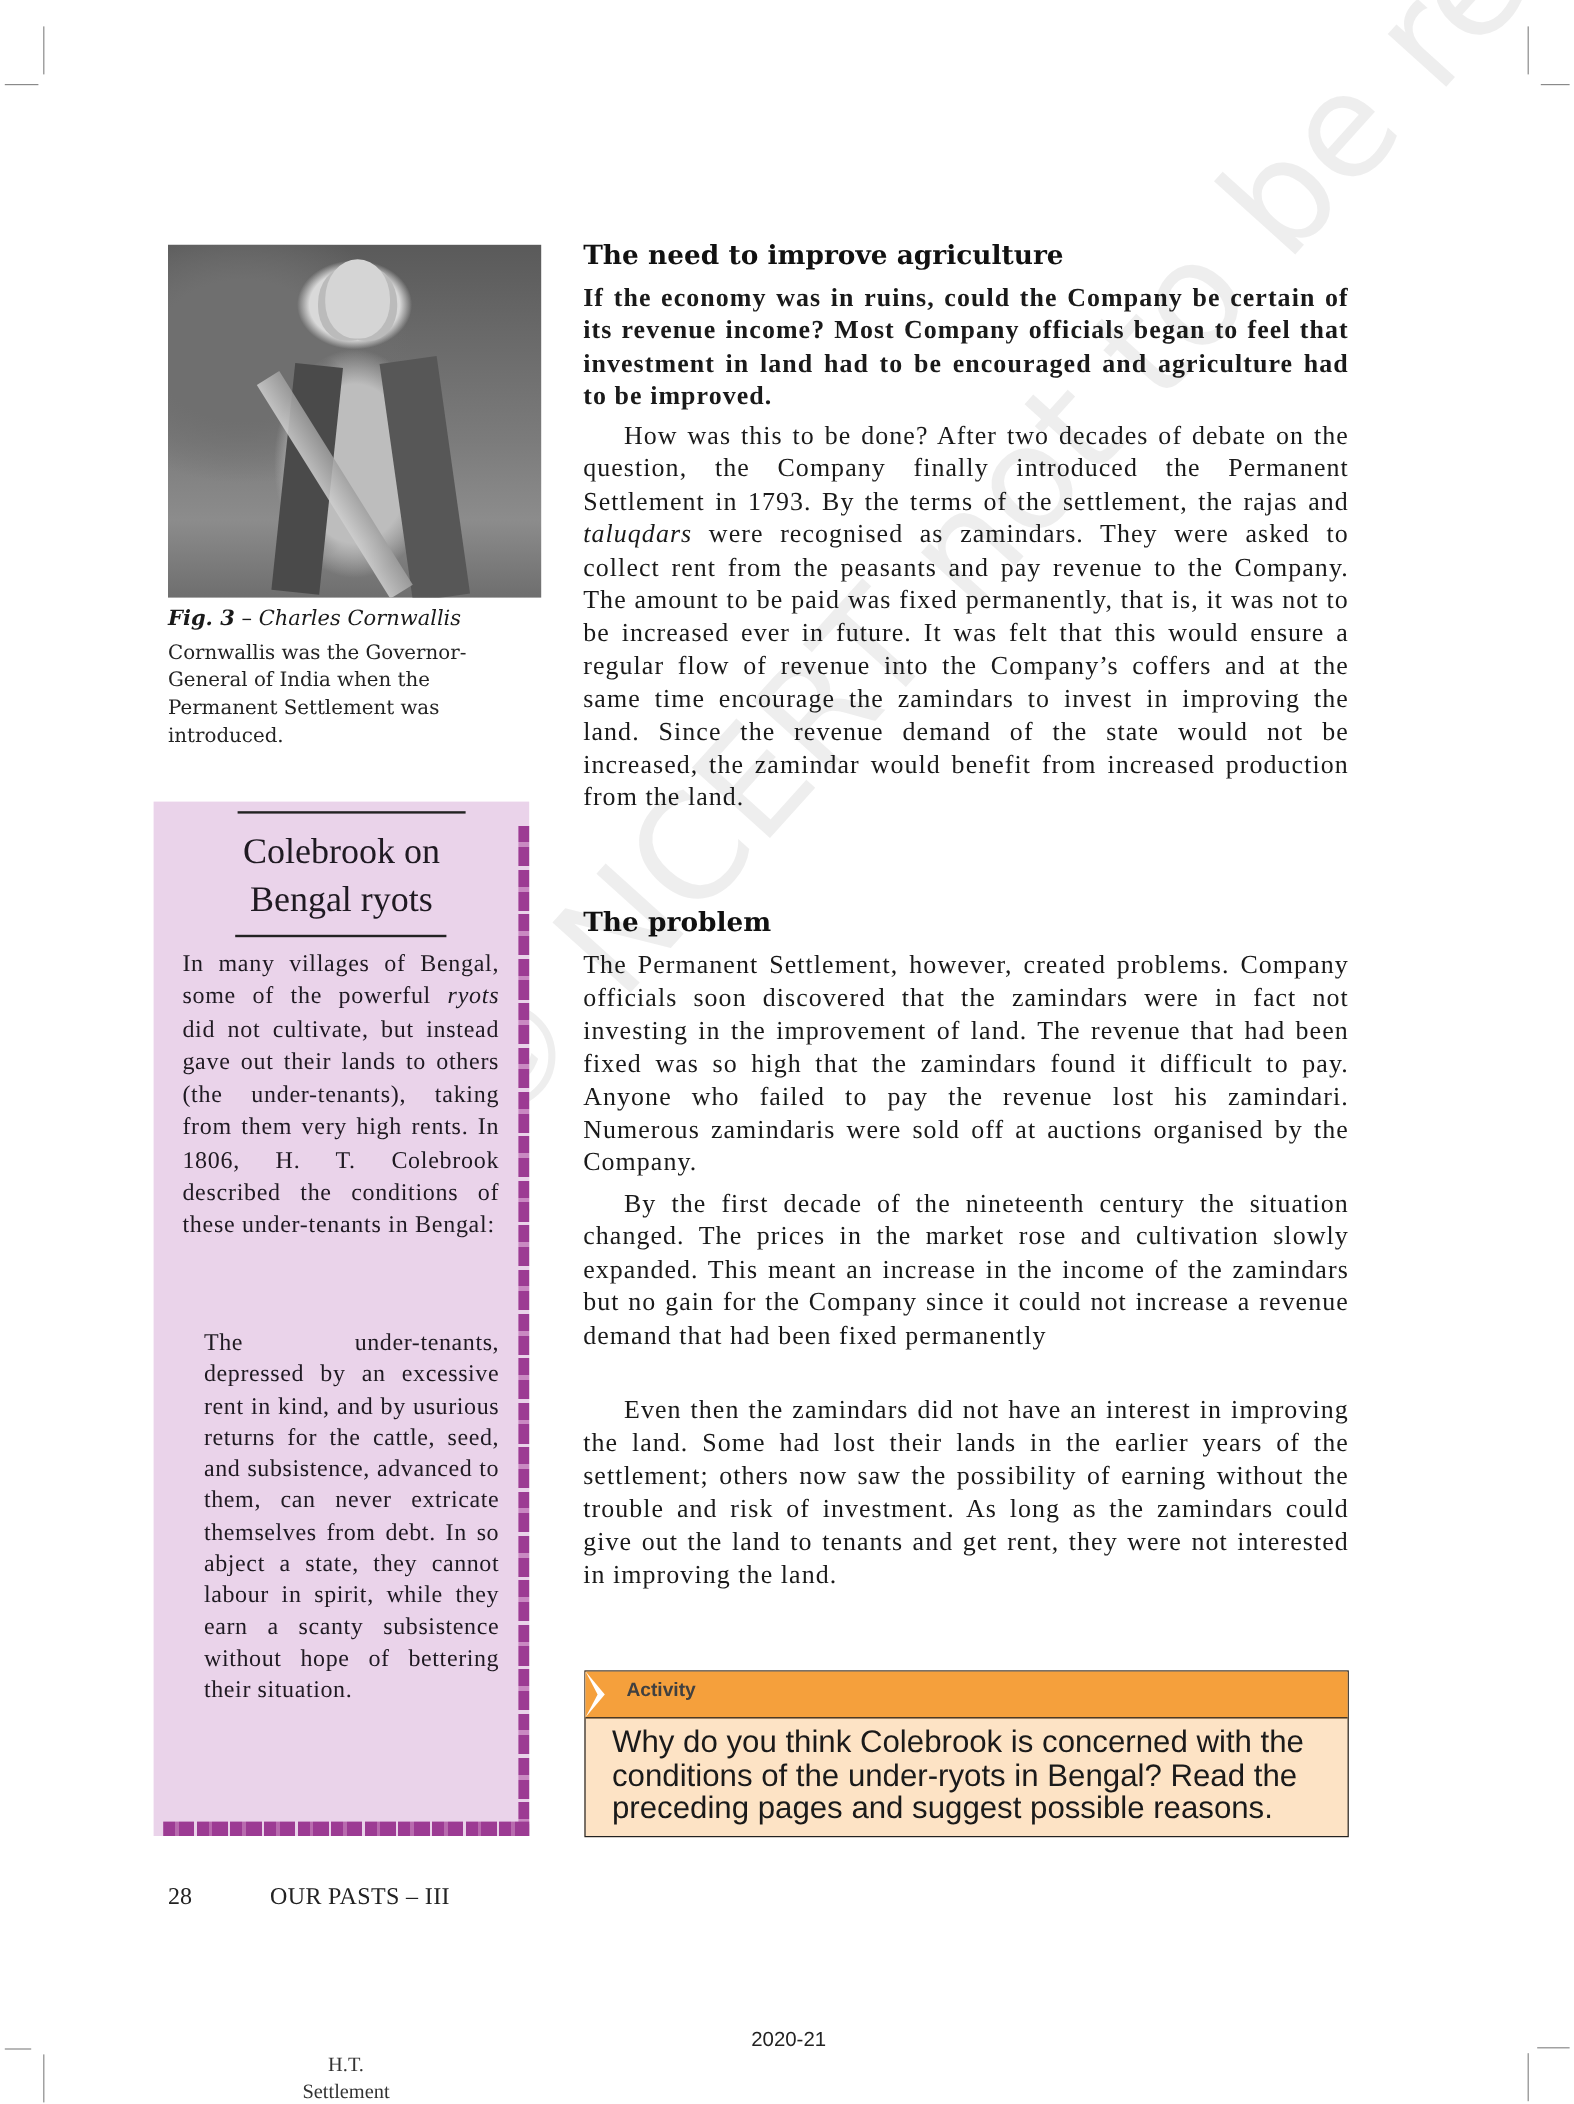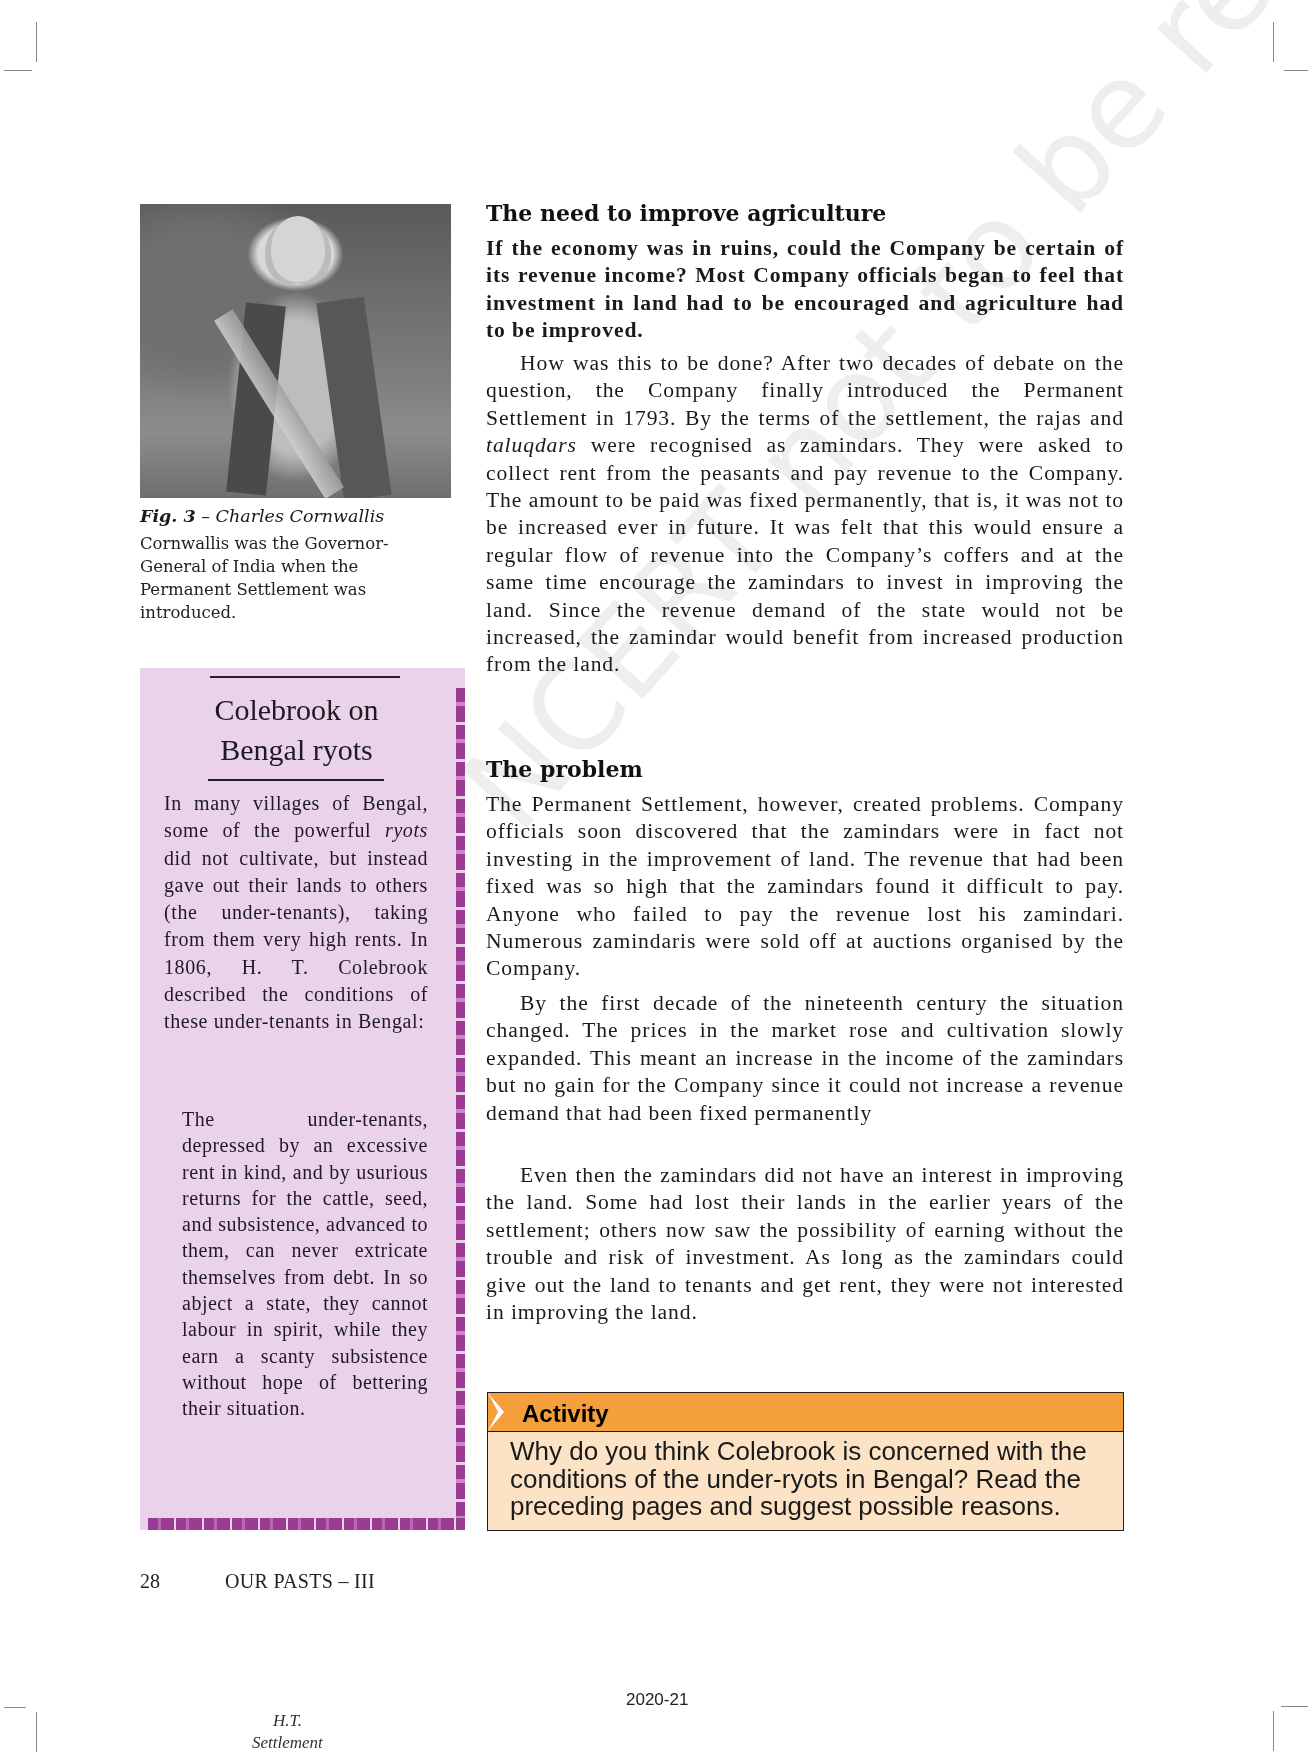--- a/index.html
+++ b/index.html
@@ -24,21 +24,21 @@
   .portrait .head { position:absolute; left:131px; top:12px; width:54px; height:66px; border-radius:50% 50% 46% 46%; background:#d5d5d5; box-shadow: -8px 4px 0 -2px #bbb, 8px 4px 0 -2px #bbb; }
 
   .caption-title { left:140px; top:506px; font-size:17.5px; }
   .caption-title b { font-style:italic; font-weight:bold; }
   .caption-title i { font-style:italic; }
   .caption-body { left:140px; top:532px; width:310px; font-size:16.5px; line-height:23px; color:#222; }
 
   .source-label { left:140px; top:669px; font-family:"Liberation Sans", sans-serif; font-weight:bold; font-size:21px; color:#ef4444; }
 
   
-  .pinkbox { left:140px; top:668px; width:313px; height:862px; background:#ead3ea;padding-left:12px; }
+  .pinkbox { left:128px; top:668px; width:313px; height:862px; background:#ead3ea; }
   .pink-edge-r { position:absolute; right:0; top:20px; width:9px; bottom:0;
     background:repeating-linear-gradient(180deg,#9c3b93 0 14px,#c989c2 14px 18px,#9c3b93 18px 34px,#e9d2e9 34px 37px); }
   .pink-edge-b { position:absolute; left:8px; right:0; bottom:0; height:12px;
     background:repeating-linear-gradient(90deg,#9c3b93 0 10px,#b86aae 10px 13px,#9c3b93 13px 26px,#e9d2e9 26px 28px); }
   .pink-rule-top { position:absolute; left:70px; top:8px; width:190px; height:1.5px; background:#222; }
   .pink-title { position:absolute; left:0; width:313px; top:22px; text-align:center; font-family:"Liberation Serif", serif; font-size:30px; line-height:40px; color:#1f1a22; }
   .pink-rule-mid { position:absolute; left:68px; top:111px; width:176px; height:1.5px; background:#222; }
   .pink-intro { position:absolute; left:24px; top:122px; width:264px; font-family:"Liberation Serif", serif; font-size:20px; line-height:27.3px; text-align:justify; letter-spacing:0.6px; color:#1f1a22; }
   .pink-quote { position:absolute; left:42px; top:438px; width:246px; font-family:Liberation Serif, serif; font-size:20px; line-height:26.3px; text-align:justify; letter-spacing:0.5px; color:#1f1a22; }
 
@@ -49,27 +49,27 @@
   .para .indent { display:inline-block; width:34px; }
 
   
   .watermark { left:330px; top:880px; font-family:"DejaVu Sans", sans-serif; font-size:120px; color:rgba(150,150,150,0.16); transform:rotate(-48deg); transform-origin:left top; white-space:nowrap; pointer-events:none; }
 
   
   .activity { left:487px; top:1392px; width:637px; height:139px; border:1.5px solid #222; box-sizing:border-box; background:#fde3c5; }
   .activity-head { position:absolute; left:0; top:0; right:0; height:38px; background:#f5a03c; border-bottom:1.5px solid #222; }
   .activity-arrow { position:absolute; left:0; top:0; width:0; height:0; border-top:19px solid transparent; border-bottom:19px solid transparent; border-left:16px solid #ffffff; }
   .activity-arrow2 { position:absolute; left:0; top:0; width:0; height:0; border-top:19px solid transparent; border-bottom:19px solid transparent; border-left:10px solid #f5a03c; }
-  .activity-label { position:absolute; left:34px; top:7px; font-family:"Liberation Sans", sans-serif; font-weight:bold; font-size:24px; color:#000000; }
+  .activity-label { position:absolute; left:34px; top:7px; font-family:"Liberation Sans", sans-serif; font-weight:bold; font-size:16px; color:#404040; }
   .activity-text { position:absolute; left:22px; top:45px; width:600px; font-family:"Liberation Sans", sans-serif; font-size:26px; line-height:27.5px; color:#1a1a1a; }
 
   .footer-page { left:140px; top:1570px; font-family:"Liberation Serif", serif; font-size:20px; color:#222; }
   .footer-title { left:200px; top:1570px; font-family:"Liberation Serif", serif; font-size:20px; color:#222; letter-spacing:0.3px;margin-left:25px; }
   .footer-year { left:626px; top:1690px; font-family:"Liberation Sans", sans-serif; font-size:17px; color:#222; }
-  .ghost { left:252px; top:1710px; font-family:"Liberation Serif", serif; font-style:italic; font-size:17px; color:#333; line-height:22px; text-align:center; }
+  .ghost { left:252px; top:1710px; font-family:"Liberation Serif", serif; font-size:17px; color:#333; line-height:22px; text-align:center; }
 </style>
 </head>
 <body>
 
 <div class="crop" style="left:36px;top:22px;width:1px;height:40px;"></div>
 <div class="crop" style="left:4px;top:70px;width:28px;height:1px;"></div>
 <div class="crop" style="left:1273px;top:22px;width:1px;height:40px;"></div>
 <div class="crop" style="left:1284px;top:70px;width:24px;height:1px;"></div>
 <div class="crop" style="left:4px;top:1707px;width:22px;height:1px;"></div>
 <div class="crop" style="left:36px;top:1712px;width:1px;height:40px;"></div>

